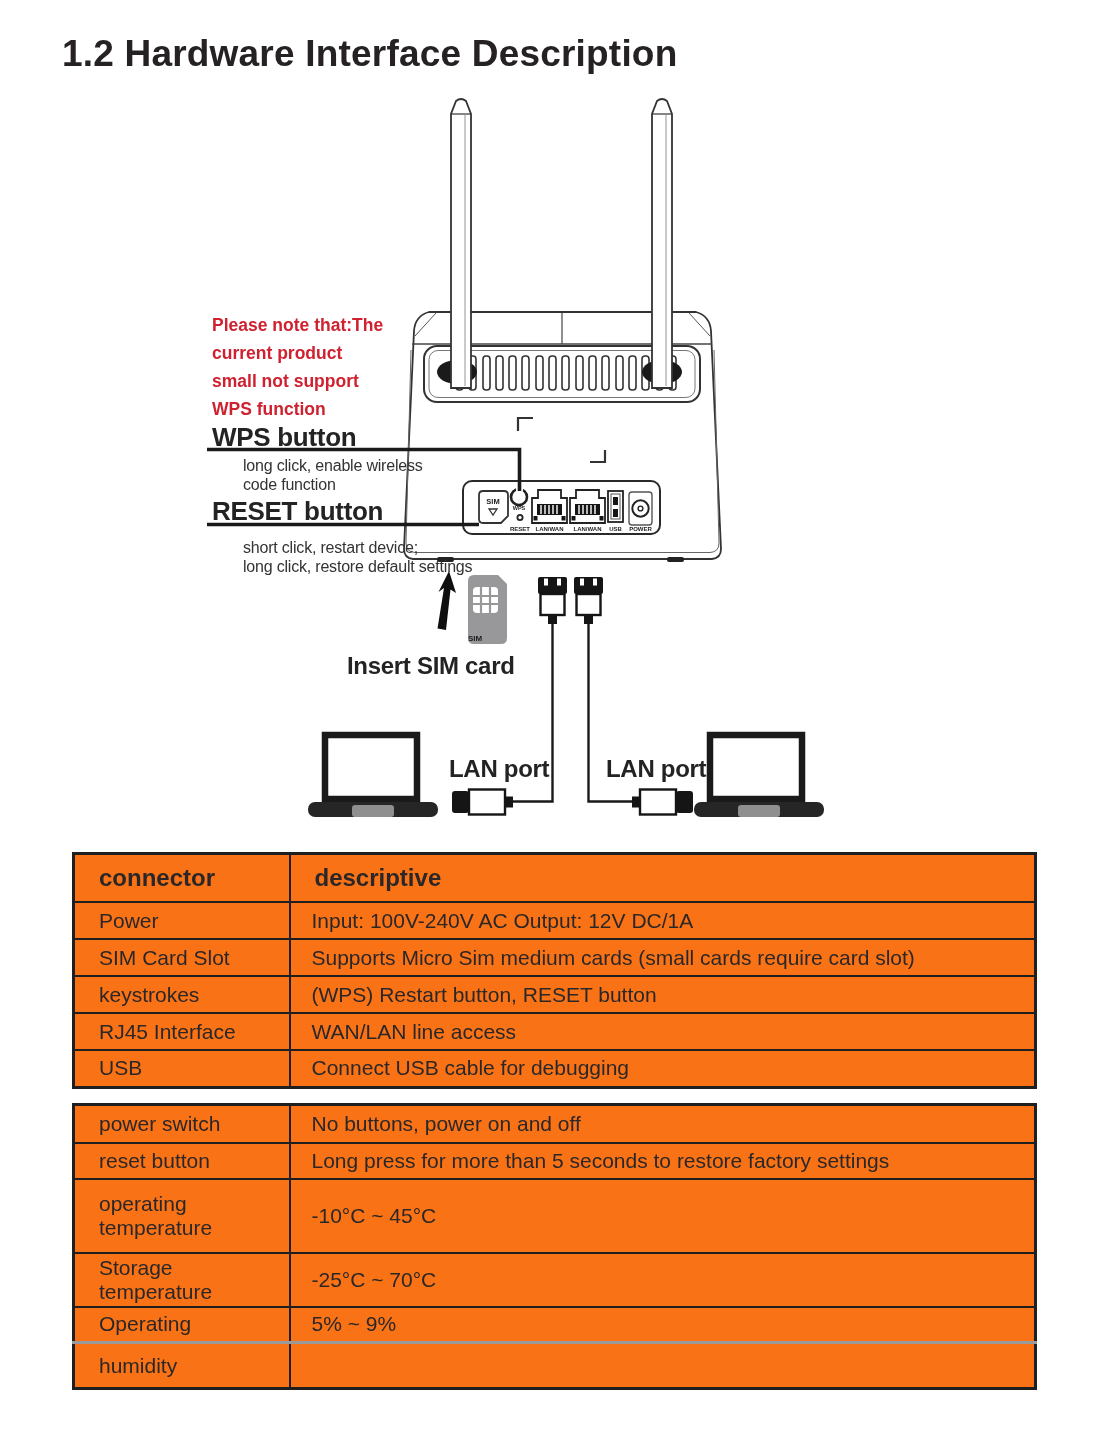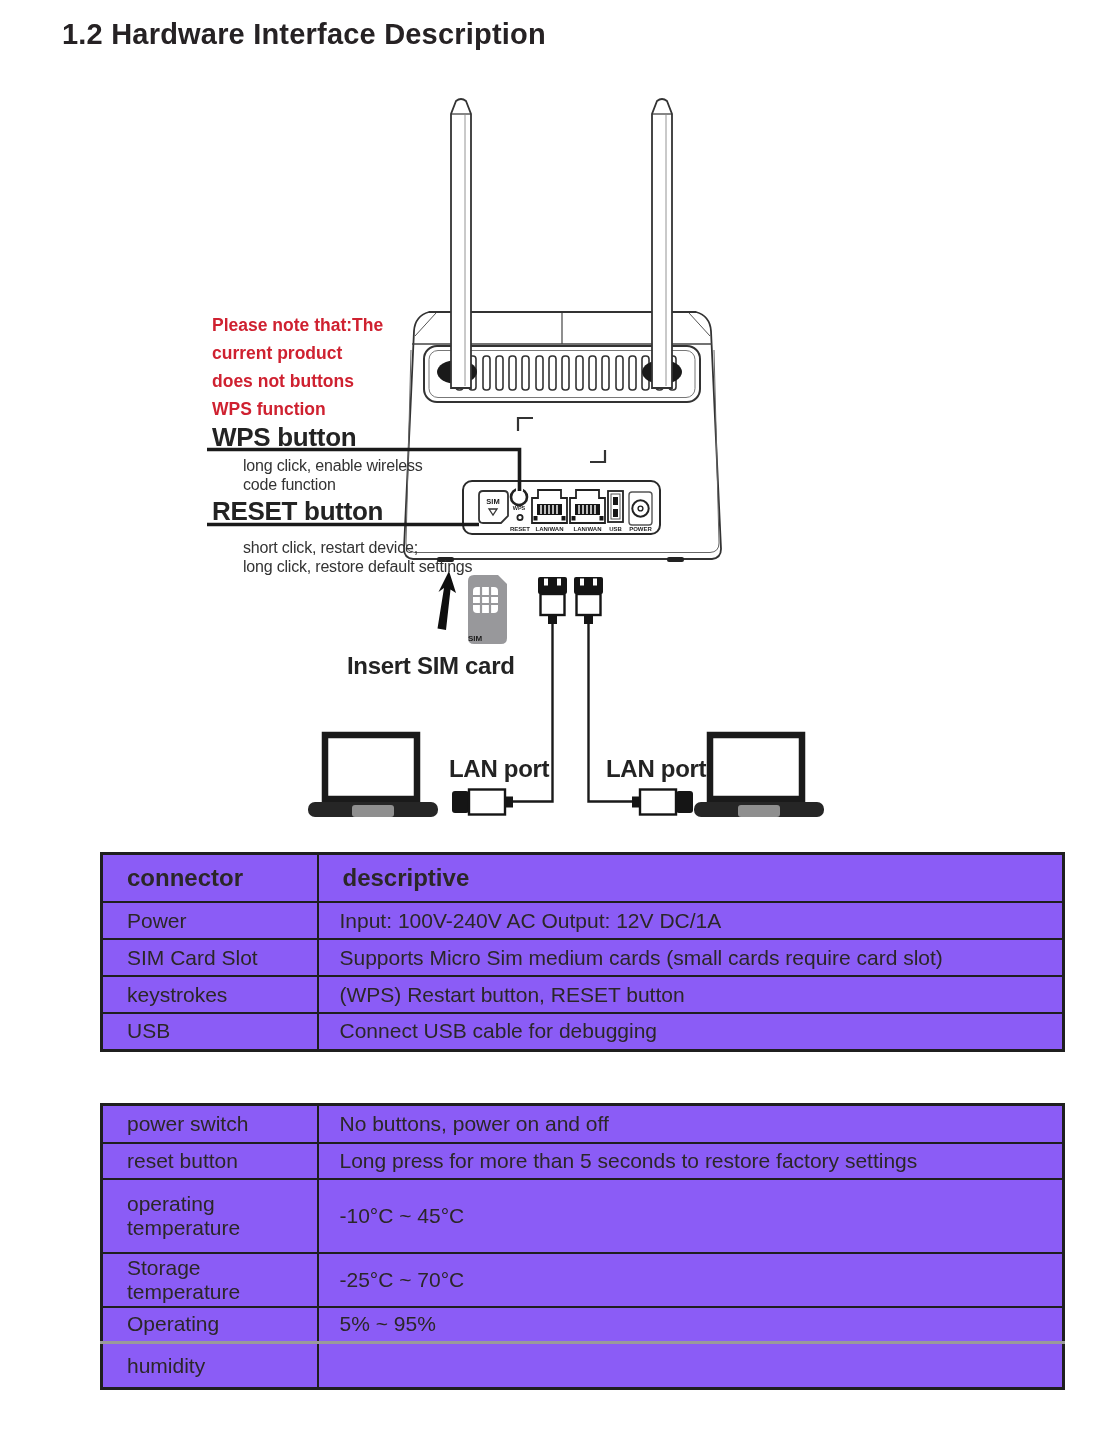--- a/index.html
+++ b/index.html
@@ -2,21 +2,21 @@
 <html><head>
 <meta charset="utf-8">
 <style>
   html,body{margin:0;padding:0;background:#ffffff;}
   body{
     width:1117px;height:1438px;position:relative;overflow:hidden;
     font-family:"Liberation Sans","DejaVu Sans",sans-serif;color:#2b2728;
   }
   .abs{position:absolute;}
   #page-title{
-    left:62px;top:18px;font-size:29px;font-weight:bold;color:#262224;letter-spacing:.2px;
+    left:62px;top:33px;font-size:37px;font-weight:bold;color:#262224;letter-spacing:.2px;
   }
   #diagram-svg{left:0;top:0;width:1117px;height:1438px;pointer-events:none;}
   svg text{
     font-family:"Liberation Sans","DejaVu Sans",sans-serif;
     fill:#1c1c1c;font-weight:bold;text-anchor:middle;
   }
   .red-note{
     left:212px;top:311px;font-size:17.5px;font-weight:bold;color:#cf2130;line-height:28px;
   }
   .callout-title{font-size:26px;font-weight:bold;color:#232323;letter-spacing:-0.3px;}
@@ -24,22 +24,22 @@
   #reset-label{left:212px;top:496px;}
   .callout-desc{font-size:16px;color:#333;line-height:19px;letter-spacing:-0.2px;margin-left:35px;}
   #wps-desc{left:208px;top:456px;}
   #reset-desc{left:208px;top:538px;}
   .diagram-caption{font-size:24px;font-weight:bold;color:#232323;letter-spacing:-0.3px;text-align:center;}
   #insert-sim-label{left:347px;top:652px;}
   #lan-left-label{left:449px;top:755px;}
   #lan-right-label{left:606px;top:755px;}
 
   table.tbl{
-    position:absolute;border-collapse:collapse;table-layout:fixed;background:#8b5cf6;
-    font-size:21px;color:#2b2728;margin-left:28px;
+    position:absolute;border-collapse:collapse;table-layout:fixed;background:#f97316;
+    font-size:21px;color:#2b2728;
   }
   .tbl,.tbl td,.tbl th{border:2px solid #1f1f1f;}
   table.tbl{border-width:3px;}
   #connector-table{left:72px;top:852px;width:965px;}
   #spec-table{left:72px;top:1103px;width:965px;padding-left:8px;}
   .tbl col.c1{width:216px;}
   .tbl th{font-size:24px;font-weight:bold;text-align:left;padding:4px 0 4px 24px;height:38px;}
   .tbl td{padding:2px 8px 2px 0;}
   .tbl td.label{padding-left:24px;white-space:pre-line;}
   .tbl td.value{padding-left:21px;}
@@ -216,21 +216,21 @@
   <g>
     <rect x="710" y="735" width="92" height="64" fill="#fff" stroke="#1a1a1a" stroke-width="6.5"></rect>
     <rect x="694" y="802" width="130" height="15" rx="7" fill="#262626"></rect>
     <rect x="738" y="805" width="42" height="12" rx="3" fill="#8f8f8f"></rect>
   </g>
 </svg>
 
 <div class="abs red-note">
   <div>Please note that:The</div>
   <div>current product</div>
-  <div>does not buttons</div>
+  <div>small not support</div>
   <div>WPS function</div>
 </div>
 
 <div class="abs callout-title" id="wps-label">WPS button</div>
 <div class="abs callout-desc" id="wps-desc">
   <div>long click, enable wireless</div>
   <div>code function</div>
 </div>
 
 <div class="abs callout-title" id="reset-label">RESET button</div>
@@ -259,20 +259,24 @@
   </tr>
   <tr>
     <td class="label">SIM Card Slot</td>
     <td class="value">Supports Micro Sim medium cards (small cards require card slot)</td>
   </tr>
   <tr>
     <td class="label">keystrokes</td>
     <td class="value">(WPS) Restart button, RESET button</td>
   </tr>
   <tr>
+    <td class="label">RJ45 Interface</td>
+    <td class="value">WAN/LAN line access</td>
+  </tr>
+  <tr>
     <td class="label">USB</td>
     <td class="value">Connect USB cable for debugging</td>
   </tr>
 </tbody>
   </table>
 
 <table class="tbl" id="spec-table">
   <colgroup>
       <col class="c1">
       <col>
@@ -291,20 +295,20 @@
 temperature</td>
     <td class="value">-10°C ~ 45°C</td>
   </tr>
   <tr class="r4">
     <td class="label">Storage
 temperature</td>
     <td class="value">-25°C ~ 70°C</td>
   </tr>
   <tr class="r5">
     <td class="label">Operating</td>
-    <td class="value">5% ~ 95%</td>
+    <td class="value">5% ~ 9%</td>
   </tr>
   <tr class="r6 gray-top">
     <td class="label">humidity</td>
     <td class="value"></td>
   </tr>
 </tbody>
   </table>
 
 </body></html>

